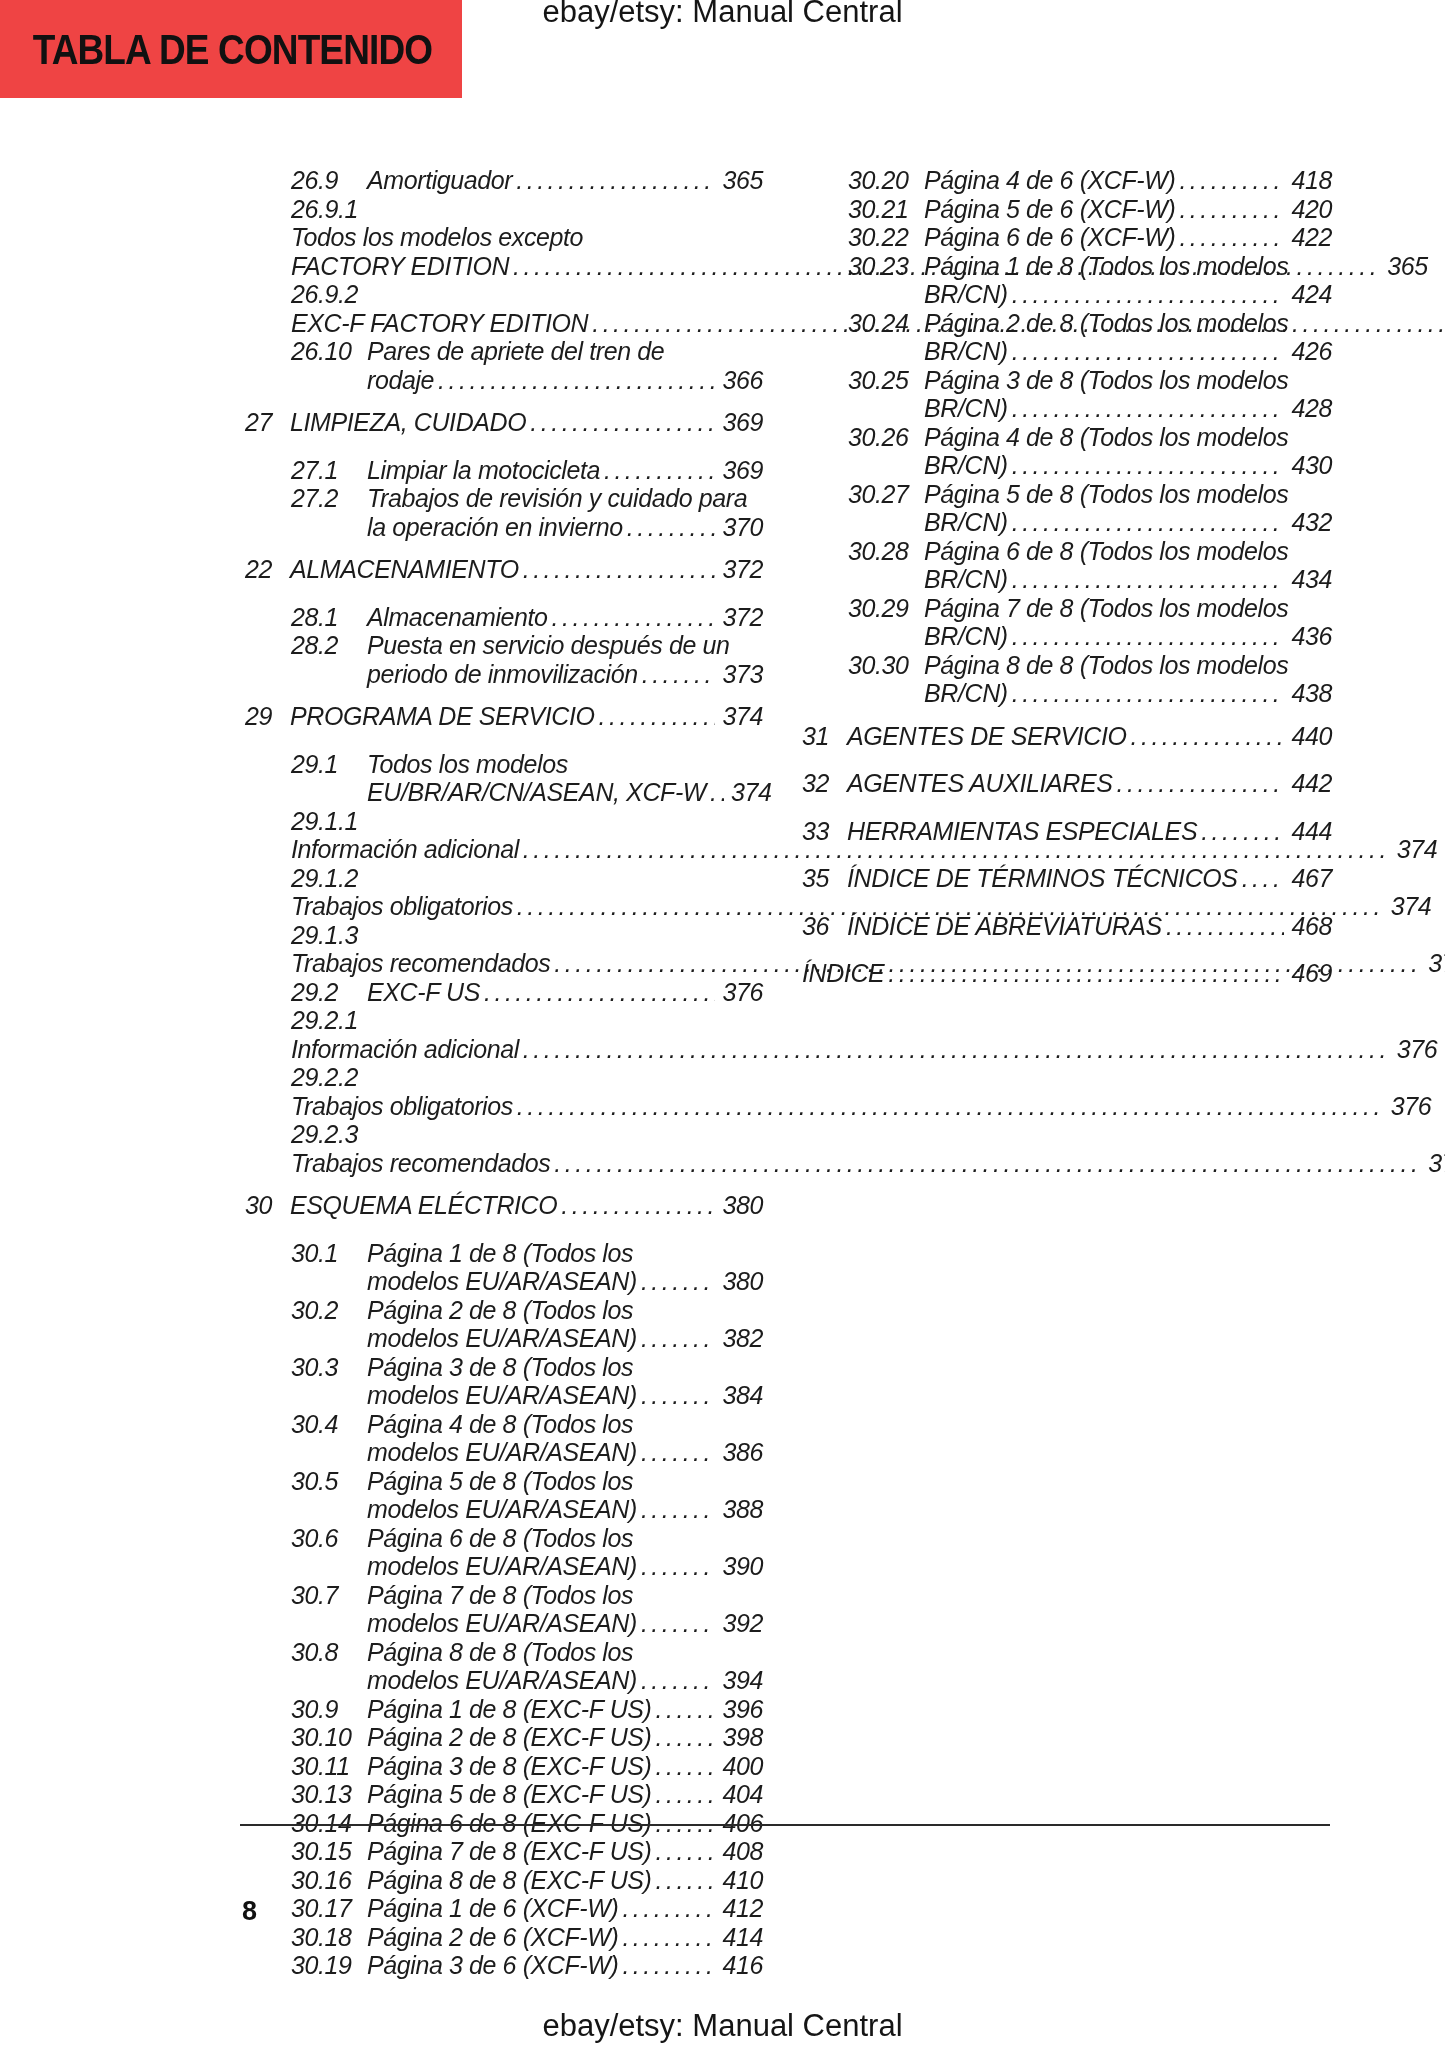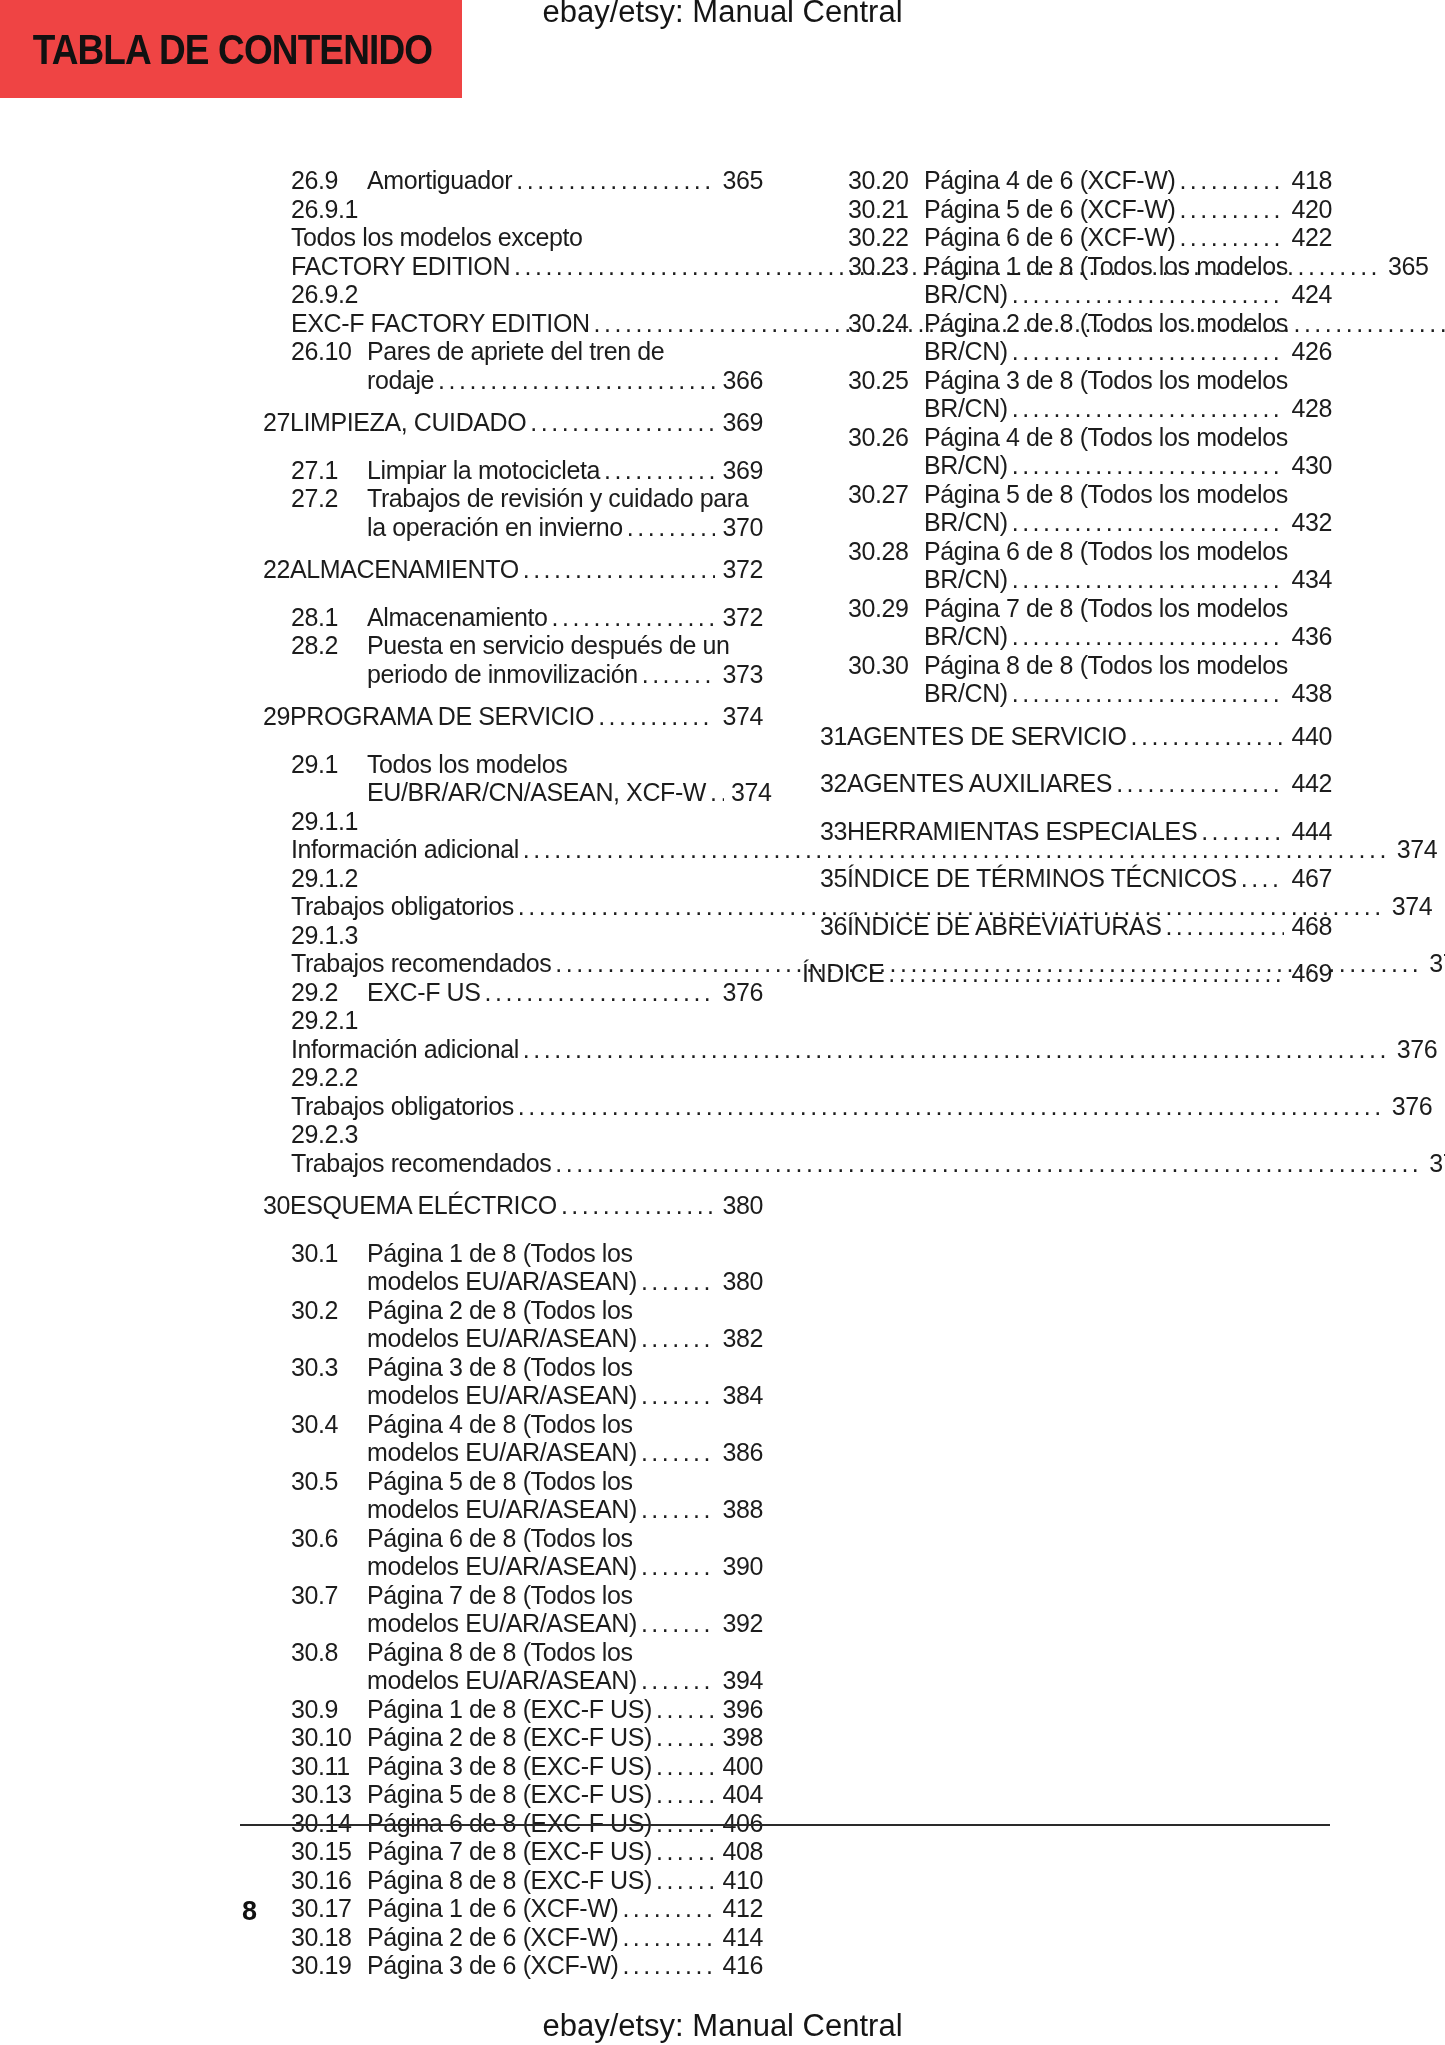--- a/index.html
+++ b/index.html
@@ -28,25 +28,25 @@
     position:absolute;left:240px;top:1824px;width:1090px;height:0;
     border-top:2px solid #2a2a2a;
   }
   .page-number{
     position:absolute;left:242px;top:1896px;font-size:27px;font-weight:700;color:#111;
   }
   
   .toc-col{position:absolute;top:166px;font-size:25px;line-height:28.5px;letter-spacing:-0.4px;}
   .col-left{left:245px;width:518px;}
   .col-right{left:802px;width:530px;}
-  .entry{display:flex;align-items:flex-start;}
+  .entry{display:flex;align-items:flex-start;font-style:italic;}
   .entry .num{flex:0 0 auto;white-space:nowrap;}
   .entry .body{flex:1 1 auto;min-width:0;}
   .entry.chapter{margin-top:14px;margin-bottom:19px;}
-  .entry.chapter .num{width:45px;text-align:right;}
+  .entry.chapter .num{width:45px;}
   .entry.sub{padding-left:46px;}
   .entry.sub .num{width:76px;}
   .entry.subsub{padding-left:46px;flex-direction:column;}
   .entry.subsub .num{width:104px;}
   .entry.plain{margin-top:13px;}
   .tline{white-space:nowrap;}
   .tline.last{display:flex;align-items:center;white-space:nowrap;}
   .tline.last .ttext{flex:0 0 auto;}
   .leader{
     flex:1 1 auto;min-width:14px;overflow:hidden;white-space:nowrap;

